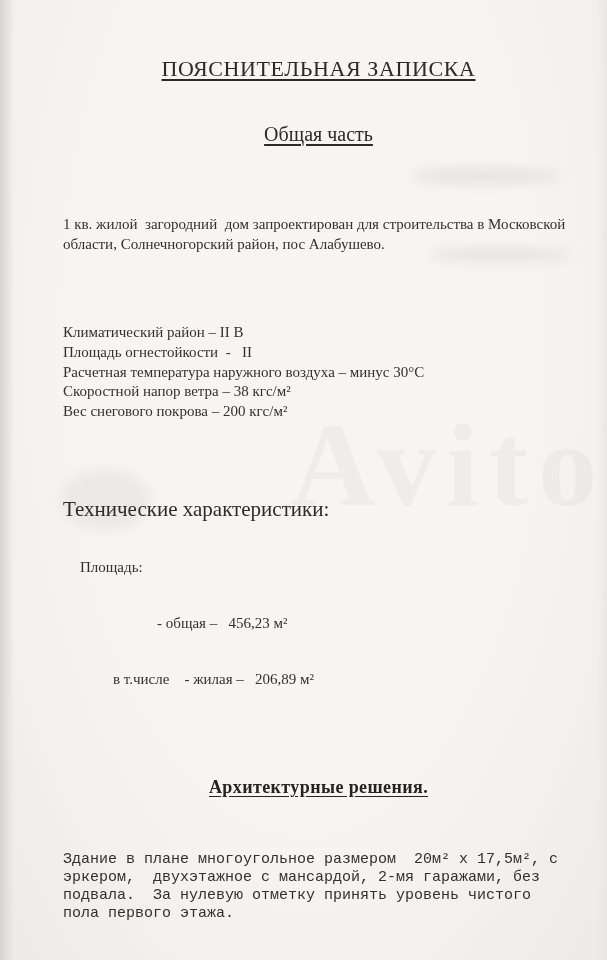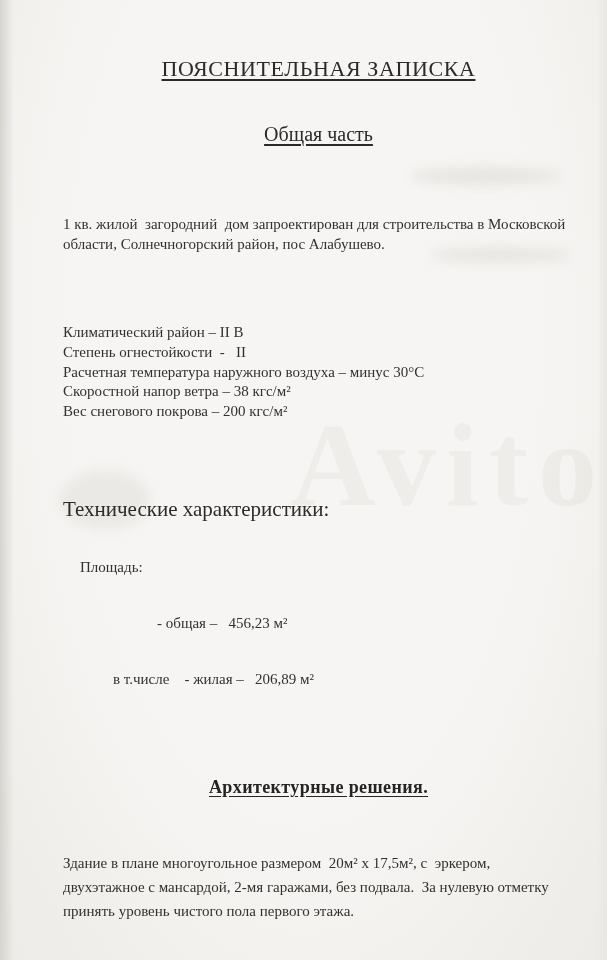--- a/index.html
+++ b/index.html
@@ -76,38 +76,38 @@
   .section-heading {
     margin-top: 34px;
     font-size: 18px;
     font-weight: bold;
     text-align: center;
     text-decoration: underline;
     text-underline-offset: 3px;
     letter-spacing: 0.4px;
     color: #262420;
   }
-  .arch-para { margin-top: 17px; font-size: 15px; line-height: 24px; }
+  .arch-para { margin-top: 17px; font-size: 15px; line-height: 18px; font-family: Liberation Mono, monospace; }
 </style>
 </head>
 <body>
 
 <div class="page">
   <div class="artifact a1"></div>
   <div class="artifact a2"></div>
   <div class="artifact a3"></div>
   <div class="watermark">Avito</div>
 
   <div class="content">
     <h1 class="doc-title">ПОЯСНИТЕЛЬНАЯ ЗАПИСКА</h1>
     <h2 class="doc-subtitle">Общая часть</h2>
 
     <p class="intro">1 кв. жилой  загородний  дом запроектирован для строительства в Московской области, Солнечногорский район, пос Алабушево.</p>
 
-    <div><div class="line">Климатический район – II В</div><div class="line">Степень огнестойкости  -   II</div><div class="line">Расчетная температура наружного воздуха – минус 30°С</div><div class="line">Скоростной напор ветра – 38 кгс/м²</div><div class="line">Вес снегового покрова – 200 кгс/м²</div></div>
+    <div><div class="line">Климатический район – II В</div><div class="line">Площадь огнестойкости  -   II</div><div class="line">Расчетная температура наружного воздуха – минус 30°С</div><div class="line">Скоростной напор ветра – 38 кгс/м²</div><div class="line">Вес снегового покрова – 200 кгс/м²</div></div>
 
     <div class="tech-heading">Технические характеристики:</div>
     <div class="area-label">Площадь:</div>
     <div class="area-total">- общая –   456,23 м²</div>
     <div class="area-living">в т.числе    - жилая –   206,89 м²</div>
 
     <div class="section-heading">Архитектурные решения.</div>
     <p class="arch-para">Здание в плане многоугольное размером  20м² х 17,5м², с  эркером,  двухэтажное с мансардой, 2-мя гаражами, без подвала.  За нулевую отметку принять уровень чистого пола первого этажа.</p>
 
     

